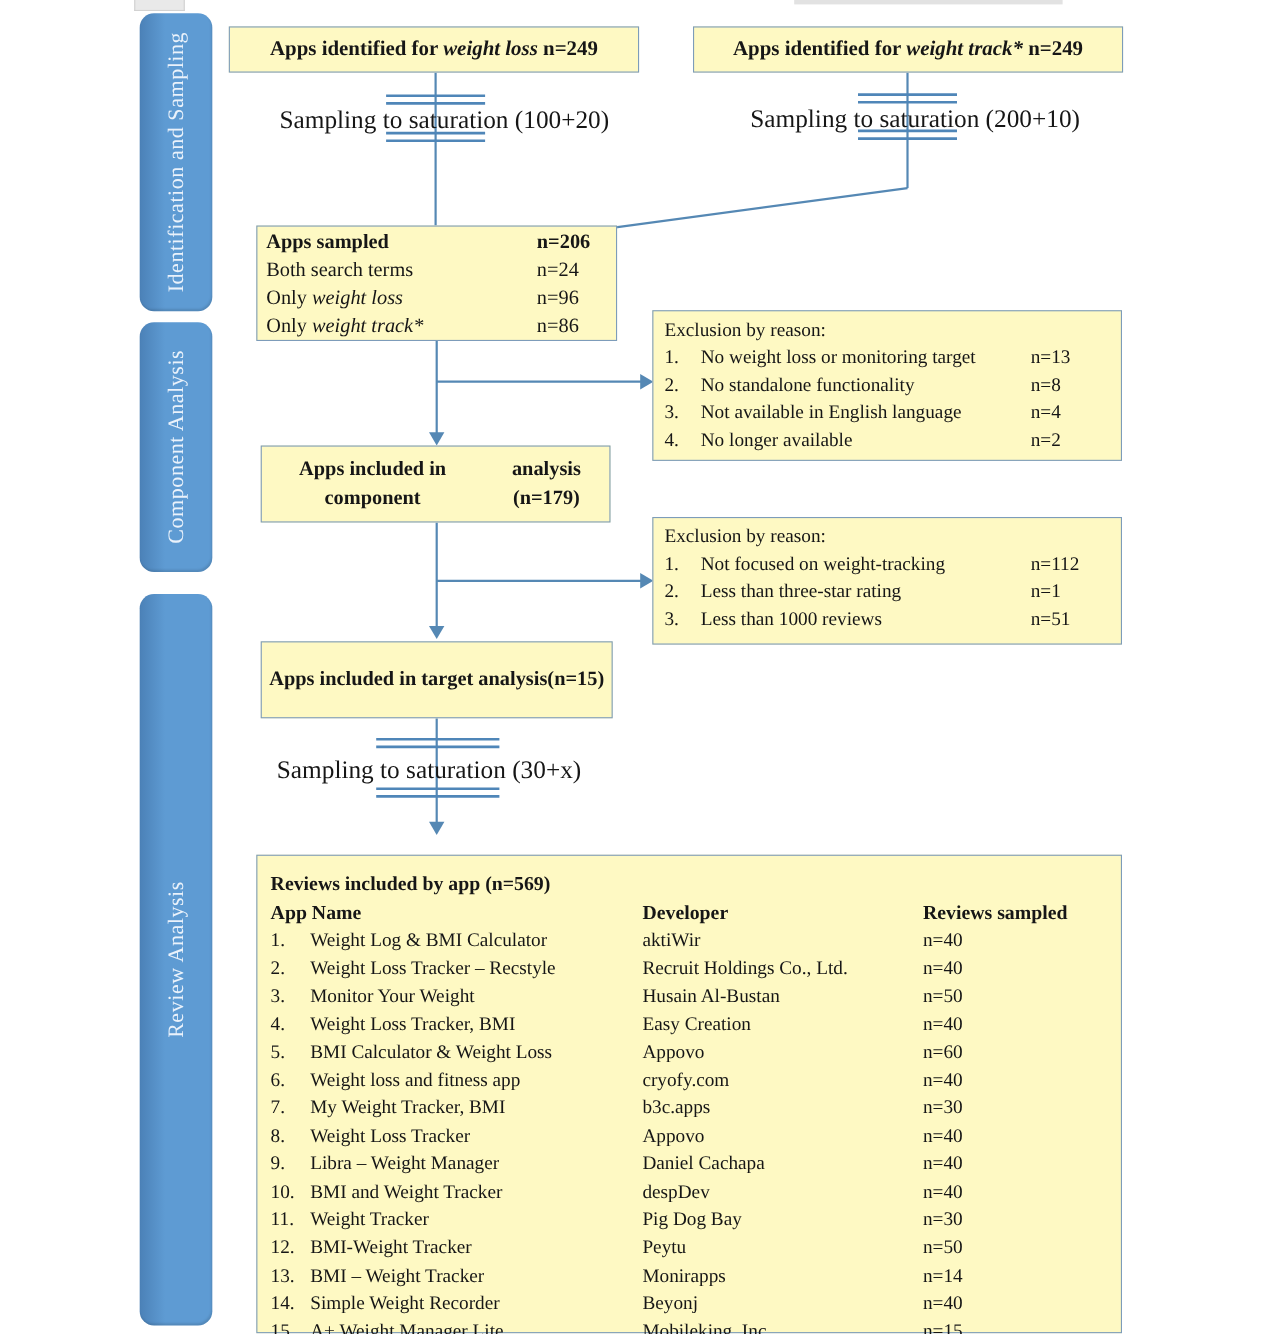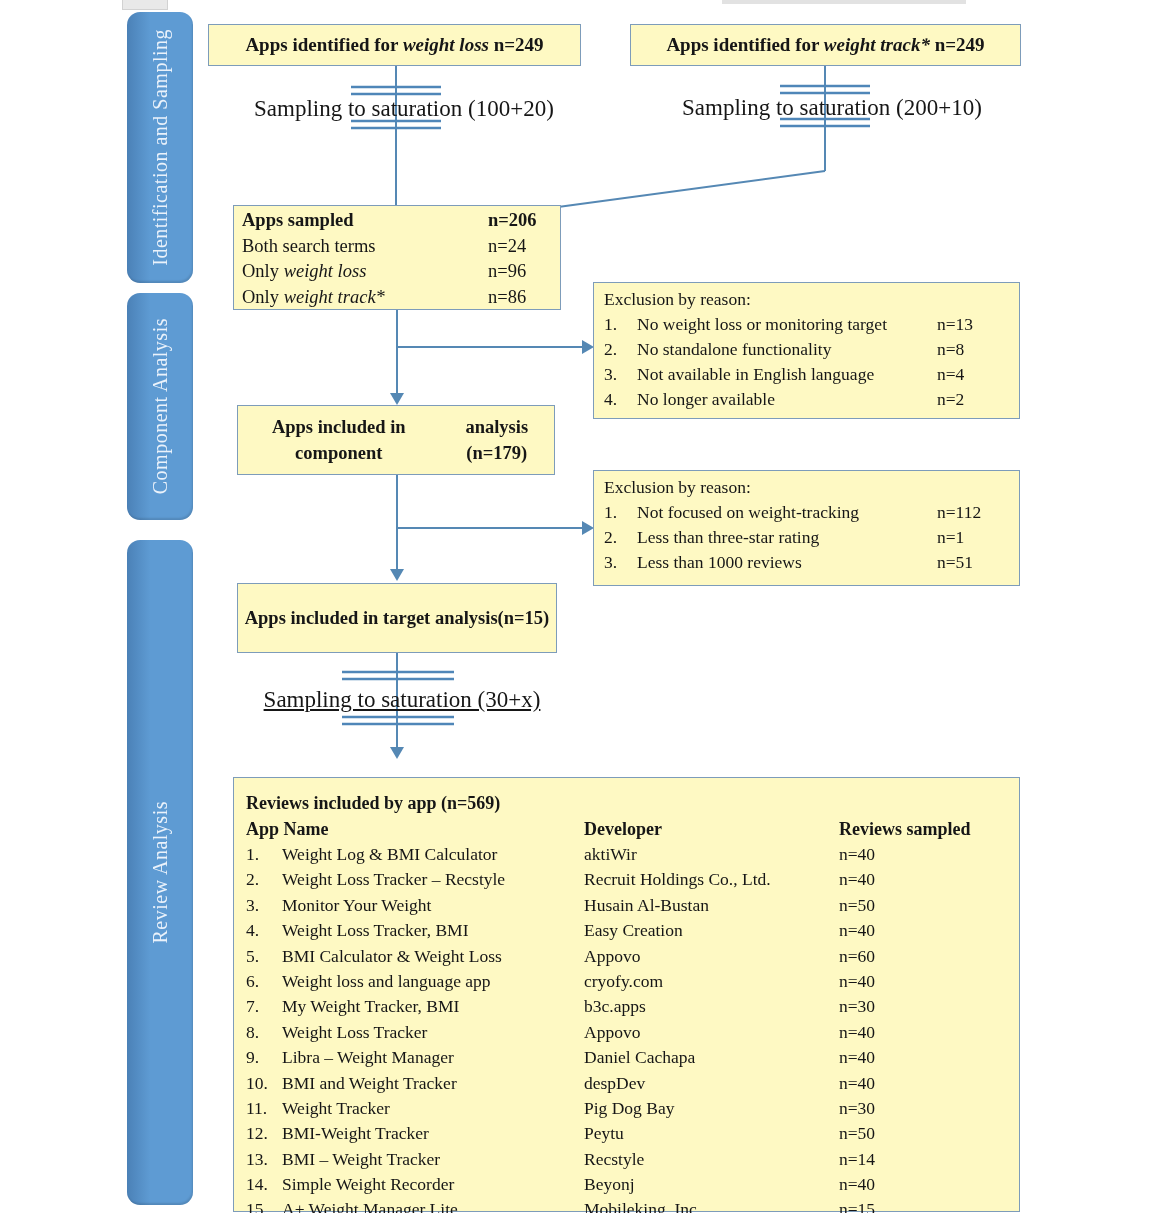--- a/index.html
+++ b/index.html
@@ -35,21 +35,21 @@
   .topbox { height:42px; top:24px; display:flex; align-items:center; justify-content:center;
             font-weight:bold; font-size:19px; white-space:nowrap; }
   .topbox .it { font-style:italic; }
   .tb1 { left:208px; width:373px; }
   .tb2 { left:630px; width:391px; }
 
   .samp-label { position:absolute; width:284px; text-align:center; font-size:23px;
                 line-height:24px; white-space:nowrap; }
   .sl1 { left:254px; top:97px; }
   .sl2 { left:682px; top:96px; }
-  .sl3 { left:260px; top:688px;text-decoration:underline; }
+  .sl3 { left:248px; top:688px; }
 
   .sampledbox { left:233px; top:205px; width:328px; height:105px; padding:2px 0 0 8px; font-size:18.5px; }
   .srow { position:relative; height:25.5px; line-height:25.5px; white-space:nowrap; }
   .srow.hd { font-weight:bold; }
   .srow .it { font-style:italic; }
   .srow .nval { position:absolute; left:246px; top:0; }
 
   .exbox { left:593px; width:427px; font-size:17.5px; line-height:25px; padding:4px 0 0 10px; }
   .ex1 { top:282px; height:137px; }
   .ex2 { top:470px; height:116px; }
@@ -257,21 +257,21 @@
 
         <div class="t-row">
           <span class="c-num">5.</span>
           <span class="c-app">BMI Calculator &amp; Weight Loss</span>
           <span class="c-dev">Appovo</span>
           <span class="c-n">n=60</span>
         </div>
 
         <div class="t-row">
           <span class="c-num">6.</span>
-          <span class="c-app">Weight loss and language app</span>
+          <span class="c-app">Weight loss and fitness app</span>
           <span class="c-dev">cryofy.com</span>
           <span class="c-n">n=40</span>
         </div>
 
         <div class="t-row">
           <span class="c-num">7.</span>
           <span class="c-app">My Weight Tracker, BMI</span>
           <span class="c-dev">b3c.apps</span>
           <span class="c-n">n=30</span>
         </div>
@@ -307,21 +307,21 @@
         <div class="t-row">
           <span class="c-num">12.</span>
           <span class="c-app">BMI-Weight Tracker</span>
           <span class="c-dev">Peytu</span>
           <span class="c-n">n=50</span>
         </div>
 
         <div class="t-row">
           <span class="c-num">13.</span>
           <span class="c-app">BMI – Weight Tracker</span>
-          <span class="c-dev">Recstyle</span>
+          <span class="c-dev">Monirapps</span>
           <span class="c-n">n=14</span>
         </div>
 
         <div class="t-row">
           <span class="c-num">14.</span>
           <span class="c-app">Simple Weight Recorder</span>
           <span class="c-dev">Beyonj</span>
           <span class="c-n">n=40</span>
         </div>
 

